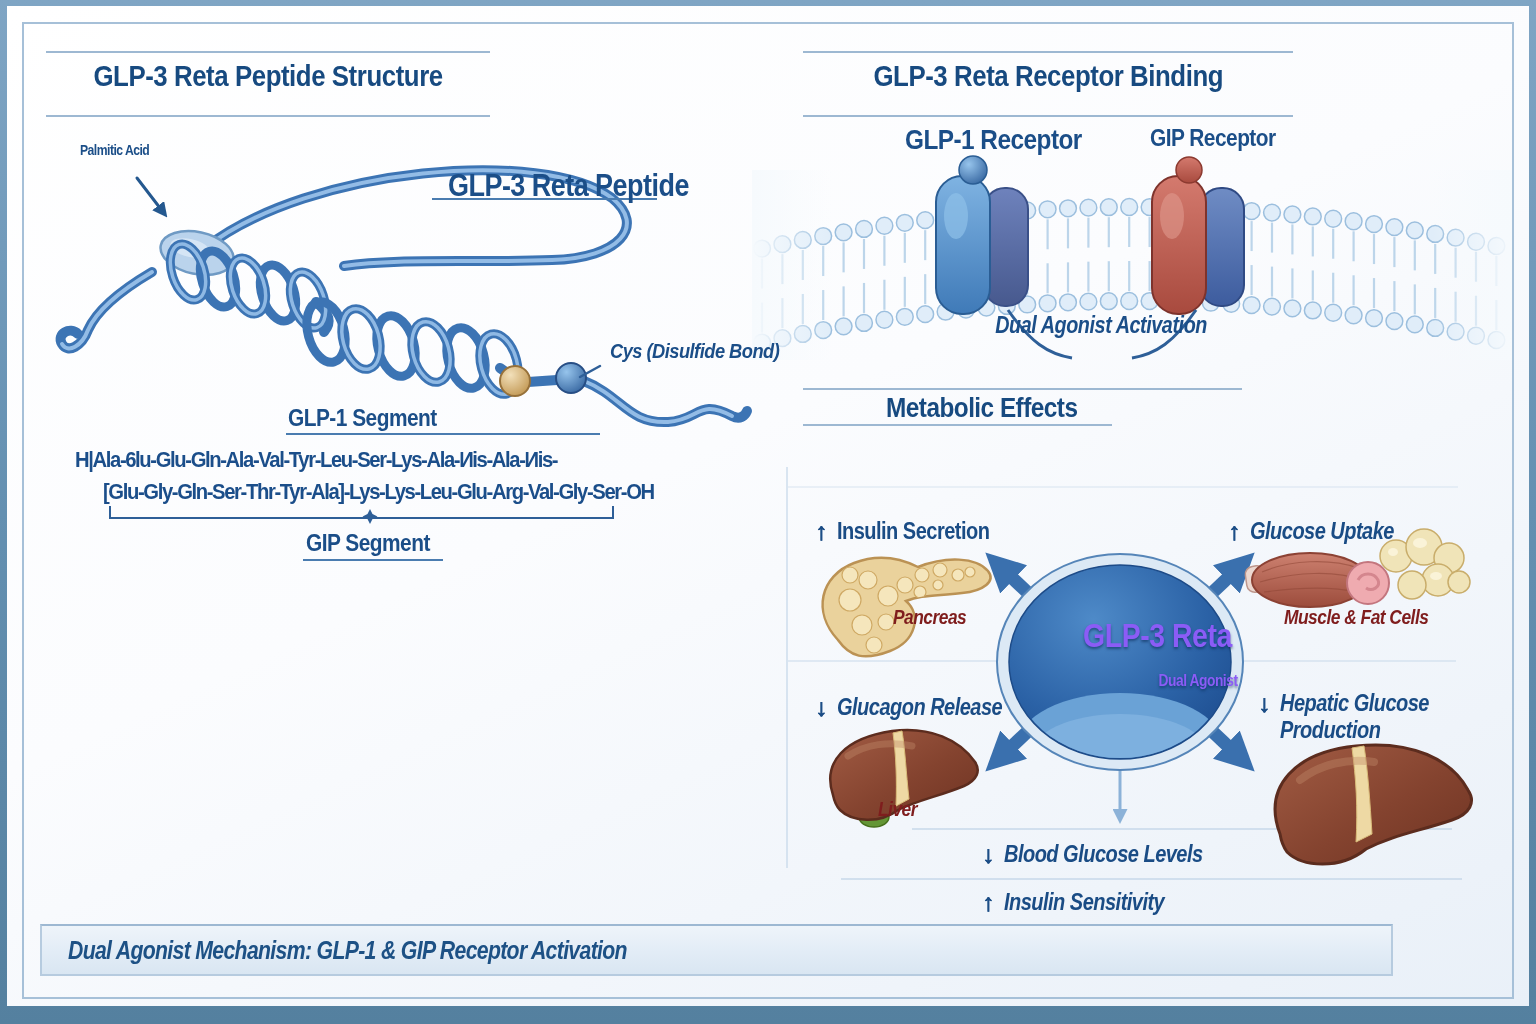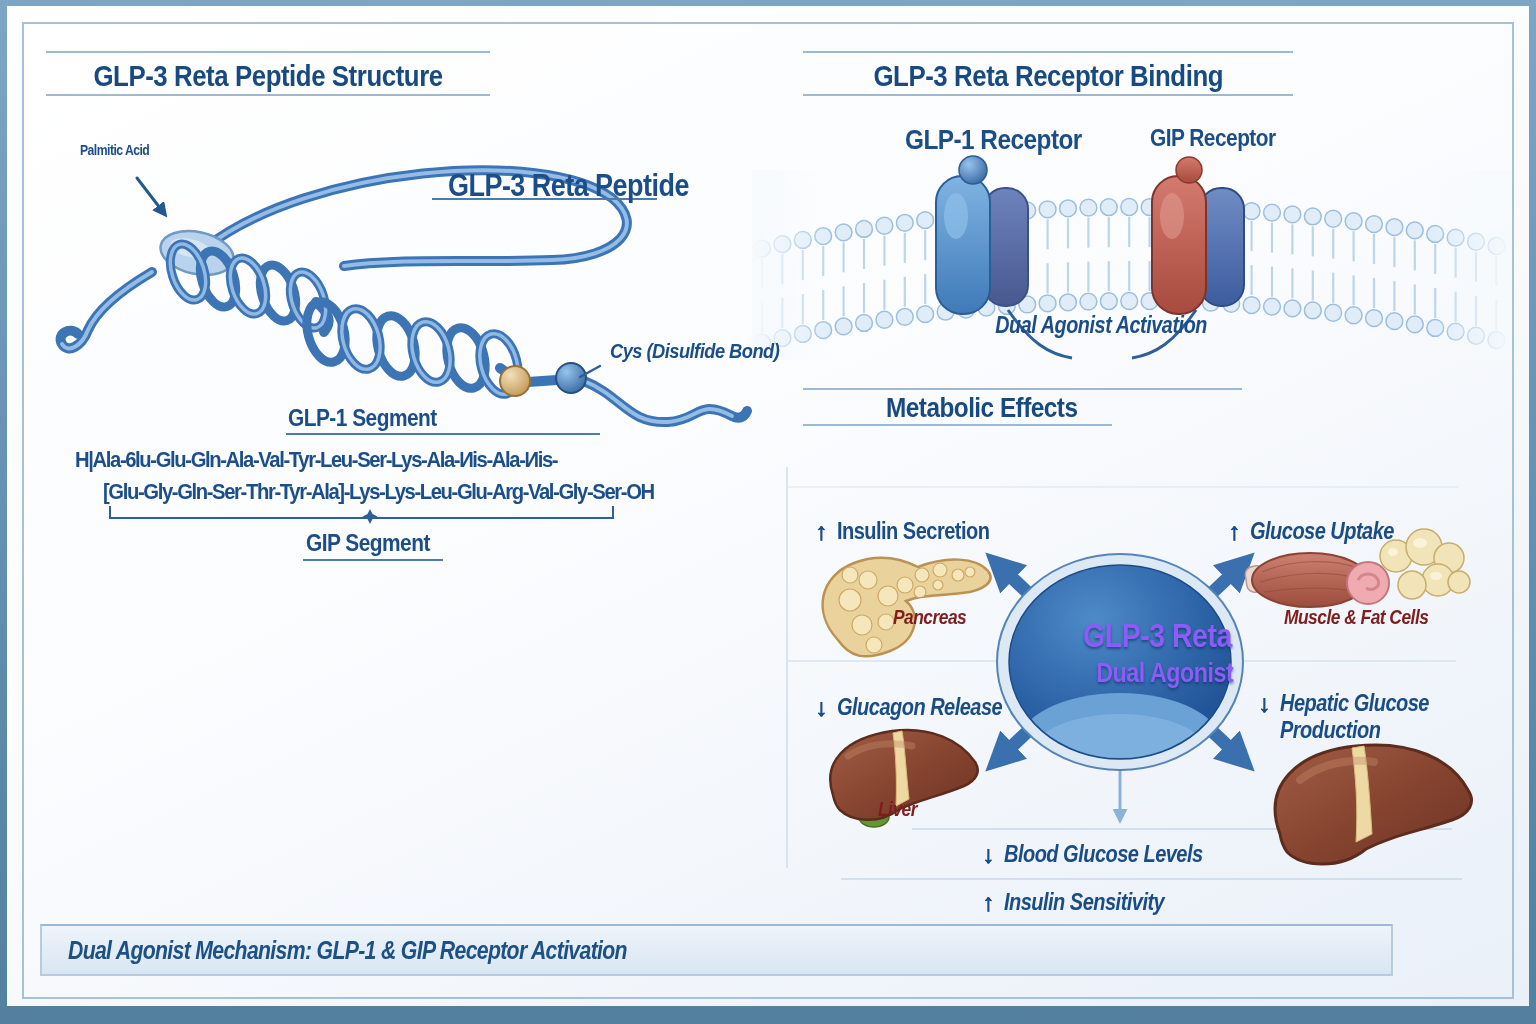--- a/index.html
+++ b/index.html
@@ -10,35 +10,35 @@
   }
   .paper{position:absolute;left:7px;top:6px;right:7px;bottom:18px;
     background:linear-gradient(155deg,#ffffff 0%,#fbfcfe 45%,#e9f0f8 100%);}
   .inner-line{position:absolute;left:22px;top:22px;width:1488px;height:973px;
     border:2px solid #a6c0d8;pointer-events:none;}
   svg.art{position:absolute;left:0;top:0;pointer-events:none}
   .cond{display:inline-block;transform:scaleX(.87);transform-origin:left center;
     letter-spacing:-.6px;white-space:nowrap}
   .cond-c{display:inline-block;transform:scaleX(.86);letter-spacing:-.5px;white-space:nowrap}
   .sec-title{position:absolute;border-top:2px solid #9db8d2;border-bottom:2px solid #9db8d2;
-    text-align:center;font-weight:bold;font-size:30px;color:#174a80;padding:6px 0 1px}
+    text-align:center;font-weight:bold;font-size:30px;color:#174a80;padding:6px 0 22px}
   .lbl{position:absolute;font-weight:bold;color:#1b4e88}
   .ital{font-style:italic}
   .seq{position:absolute;font-weight:bold;font-size:22px;color:#1b4e8a;
     letter-spacing:-1.5px;transform:scaleX(.92);transform-origin:left top;white-space:nowrap}
   .met-title{position:absolute;left:886px;top:392px;font-size:28px;font-weight:bold;color:#174a80}
   .effect-row{position:absolute;display:flex;gap:9px;color:#1a4c85;font-weight:bold;
     font-size:23px;align-items:flex-start}
   .effect-row .ar{font-size:25px;line-height:1.05;font-weight:bold;
     text-shadow:.6px 0 currentColor,-.6px 0 currentColor}
   .organ{position:absolute;font-style:italic;font-weight:bold;font-size:20px;color:#7f1d1d}
   .badge-text{position:absolute;left:1020px;top:617px;width:224px;text-align:right;color:#8b5cf6}
   .badge-text .l1{font-size:33px;font-weight:bold;letter-spacing:.2px;
     text-shadow:0 2px 3px rgba(8,38,80,.55)}
-  .badge-text .l2{font-size:27px;font-weight:bold;margin-top:3px;
+  .badge-text .l2{font-size:16px;font-weight:bold;margin-top:17px;
     text-shadow:0 2px 3px rgba(8,38,80,.55)}
   .banner{position:absolute;left:40px;top:924px;width:1353px;height:52px;
     background:linear-gradient(180deg,#eef4fa 0%,#e2ecf6 55%,#d9e6f2 100%);
     border:2px solid #b6cbdf;border-top-color:#9db8d2;box-sizing:border-box}
   .banner .txt{position:absolute;left:26px;top:0;line-height:48px;
     font-style:italic;font-weight:bold;font-size:25px;color:#1d5185}
   .wraplbl{width:178px;white-space:normal;line-height:1.18}
 </style>
 </head>
 <body>

